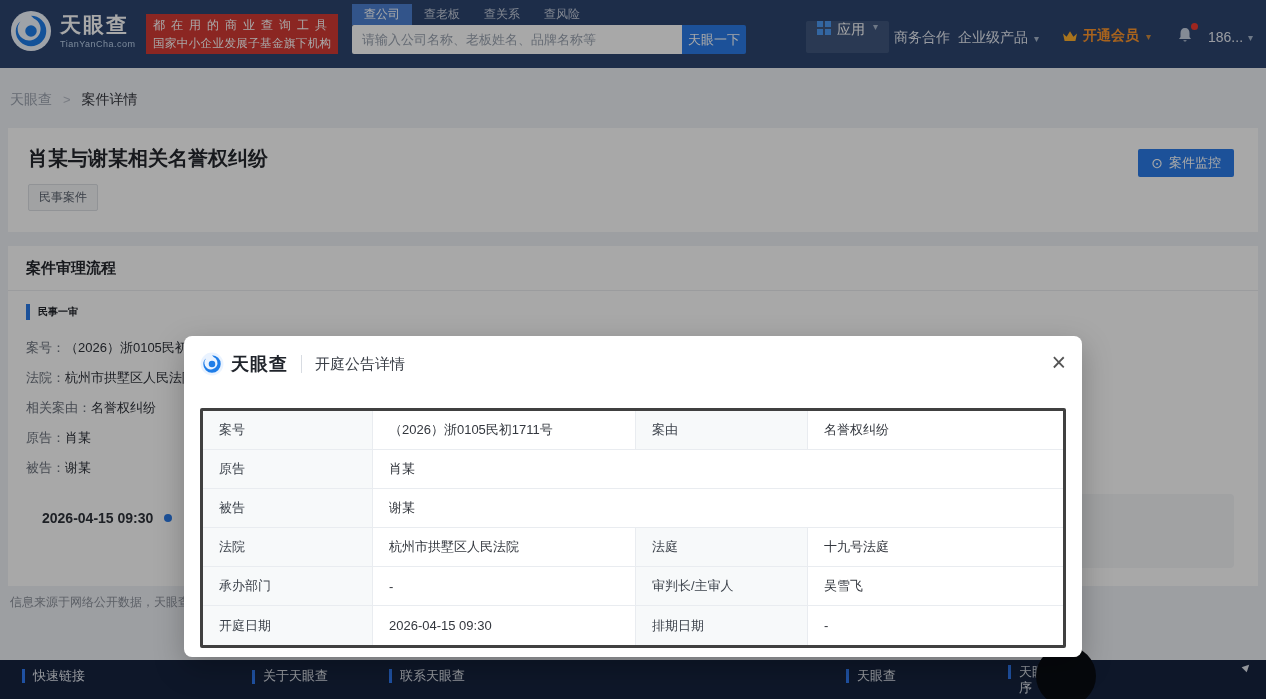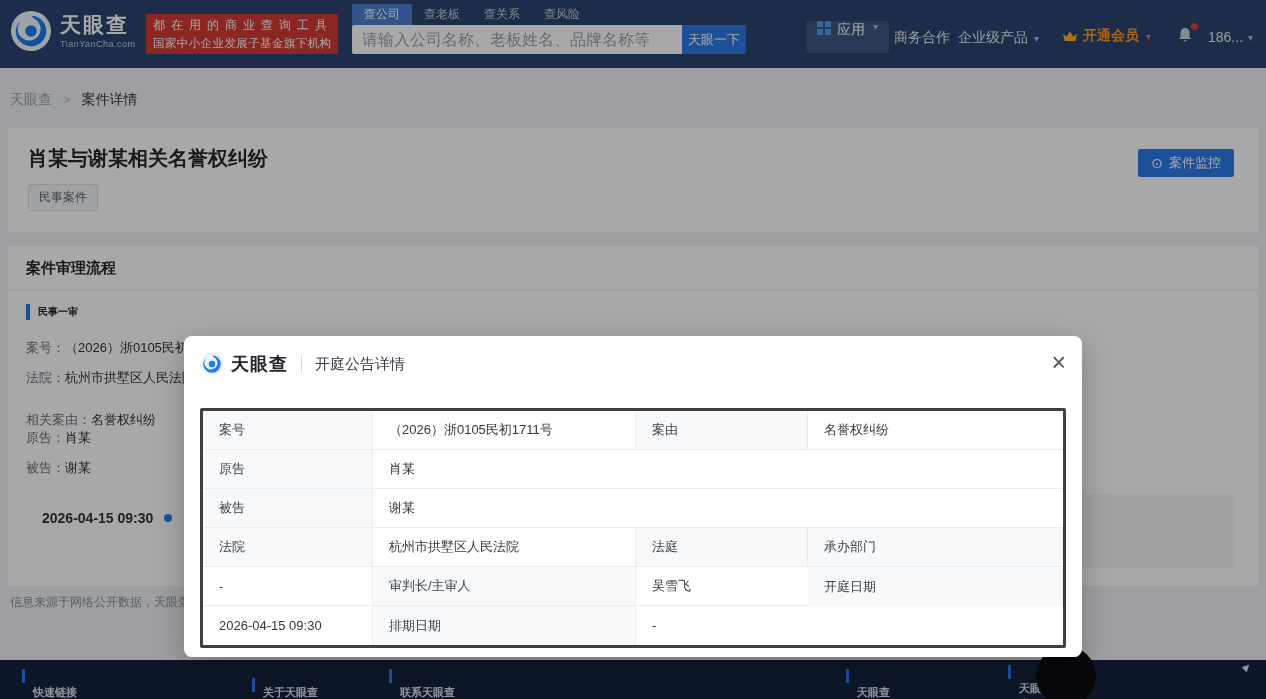--- a/index.html
+++ b/index.html
@@ -17,21 +17,21 @@
   .logo-text .en { font-size: 9px; color: #bcd0ea; letter-spacing: 0.5px; margin-top: 2px; }
   .badge { position: absolute; left: 146px; top: 14px; width: 192px; background: #d43a34; color: #fff; padding: 4px 7px; }
   .badge .l1 { font-size: 12px; letter-spacing: 6px; white-space: nowrap; line-height: 15px; }
   .badge .l2 { font-size: 11.5px; letter-spacing: 0.4px; white-space: nowrap; margin-top: 3px; line-height: 14px; }
 
   .search { position: absolute; left: 352px; top: 4px; }
   .tabs { display: flex; height: 21px; }
   .tab { padding: 0 12px; font-size: 12px; color: #c3cbda; line-height: 21px; cursor: pointer; }
   .tab.active { background: #4d80d2; color: #fff; }
   .search-row { display: flex; }
-  .search-input { width: 330px; height: 29px; border: none; outline: none; background: #fff; padding: 0 10px; font-size: 16px; color: #333; border-radius: 2px 0 0 2px; font-family: inherit; }
+  .search-input { width: 330px; height: 29px; border: none; outline: none; background: #fff; padding: 0 10px; font-size: 13px; color: #333; border-radius: 2px 0 0 2px; font-family: inherit; }
   .search-input::placeholder { color: #9aa3b0; }
   .search-btn { width: 64px; height: 29px; background: #2b7ce9; color: #fff; font-size: 13px; border: none; cursor: pointer; border-radius: 0 2px 2px 0; font-family: inherit; }
 
   .nav-apps { position: absolute; left: 806px; top: 21px; height: 32px; display: flex; align-items: flex-start; gap: 6px; padding: 0 11px; background: rgba(255,255,255,0.10); border-radius: 2px; color: #fff; font-size: 14px; cursor: pointer; }
   .caret { font-size: 10px; color: #a8b6cc; margin-left: 2px; }
   .nav-item { position: absolute; top: 29px; font-size: 14px; color: #e8ecf4; cursor: pointer; }
   .nav-biz { left: 894px; }
   .nav-ent { left: 958px; }
   .nav-vip { position: absolute; left: 1062px; top: 27px; display: flex; align-items: center; gap: 5px; color: #ff972d; font-weight: bold; font-size: 14px; cursor: pointer; }
   .caret-orange { color: #cf8b3e; }
@@ -55,31 +55,31 @@
   
   .flow-card { position: absolute; left: 8px; top: 246px; width: 1250px; height: 340px; background: #fff; }
   .flow-head { position: absolute; left: 18px; top: 13px; font-size: 15px; font-weight: bold; color: #23262c; }
   .flow-divider { position: absolute; left: 0; top: 44px; width: 100%; height: 1px; background: #ecedf0; }
   .stage { position: absolute; left: 18px; top: 58px; display: flex; align-items: center; gap: 8px; }
   .stage-bar { width: 4px; height: 16px; background: #2b7ce9; }
   .stage-title { font-size: 10px; font-weight: bold; color: #23262c; }
   .field { position: absolute; left: 18px; font-size: 13px; white-space: nowrap; }
   .field .lbl { color: #6b727d; }
   .field .val { color: #2e323a; }
-  .f1 { top: 93px; } .f2 { top: 123px; } .f3 { top: 165px; } .f4 { top: 183px; } .f5 { top: 213px; }
+  .f1 { top: 93px; } .f2 { top: 123px; } .f3 { top: 153px; } .f4 { top: 183px; } .f5 { top: 213px; }
   .timeline-date { position: absolute; left: 34px; top: 264px; font-size: 14px; font-weight: bold; color: #2e323a; }
   .timeline-dot { position: absolute; left: 156px; top: 268px; width: 8px; height: 8px; border-radius: 50%; background: #2b7ce9; }
   .timeline-panel { position: absolute; left: 178px; top: 248px; right: 24px; height: 74px; background: #f4f6f8; border-radius: 4px; }
   .source-note { position: absolute; left: 10px; top: 594px; font-size: 12px; color: #8b919b; }
 
   
   .footer { position: absolute; left: 0; top: 660px; width: 100%; height: 39px; background: #16233f; }
   .fcol { position: absolute; display: flex; gap: 8px; top: 8px; }
   .fbar { width: 3px; height: 14px; background: #2f7cf6; margin-top: 1px; }
-  .ftitle { font-size: 11px; font-weight: bold; color: #dfe4ec; line-height: 16px; margin-top: 16px; }
+  .ftitle { font-size: 13px; font-weight: normal; color: #dfe4ec; line-height: 16px; }
   .fc1 { left: 22px; } .fc2 { left: 252px; align-items: center; } .fc3 { left: 389px; } .fc4 { left: 846px; }
   .fc5 { left: 1008px; top: 4px; }
   .fc5 .ftitle { width: 28px; }
   .mascot { position: absolute; left: 1036px; top: 646px; width: 60px; height: 60px; border-radius: 50%; background: #0a0d13; }
   .speck { position: absolute; background: #e9e9e9; border-radius: 50%; }
   .s1 { left: 10px; top: 5px; width: 4px; height: 4px; }
   .s2 { left: 24px; top: 1px; width: 3px; height: 3px; }
   .s3 { left: 38px; top: 8px; width: 3px; height: 3px; }
   .back-top { position: absolute; left: 1241px; top: 660px; color: #dfe4ec; font-size: 12px; transform: rotate(45deg); cursor: pointer; }
 
@@ -273,20 +273,21 @@
 
         <div class="cell lbl">原告</div>
         <div class="cell span3 colend">肖某</div>
 
         <div class="cell lbl">被告</div>
         <div class="cell span3 colend">谢某</div>
 
         <div class="cell lbl">法院</div>
         <div class="cell">杭州市拱墅区人民法院</div>
         <div class="cell lbl">法庭</div>
+        <div class="cell colend">十九号法庭</div>
 
         <div class="cell lbl">承办部门</div>
         <div class="cell">-</div>
         <div class="cell lbl">审判长/主审人</div>
         <div class="cell colend">吴雪飞</div>
 
         <div class="cell lbl rowend">开庭日期</div>
         <div class="cell rowend">2026-04-15 09:30</div>
         <div class="cell lbl rowend">排期日期</div>
         <div class="cell colend rowend">-</div>

